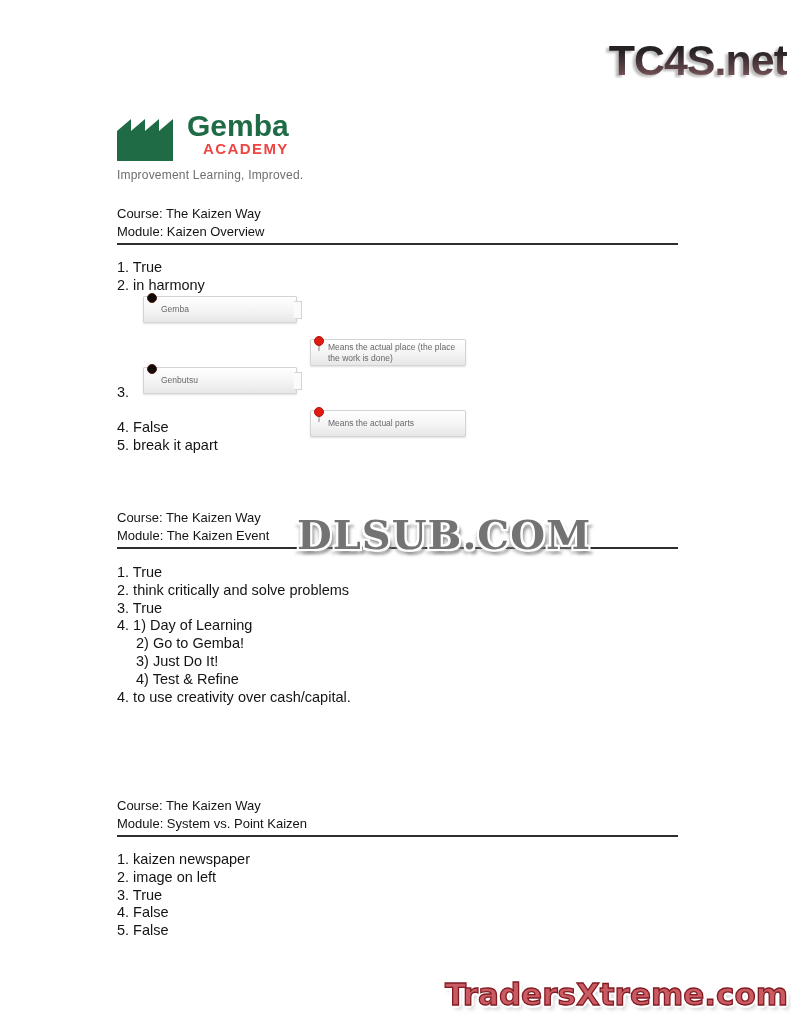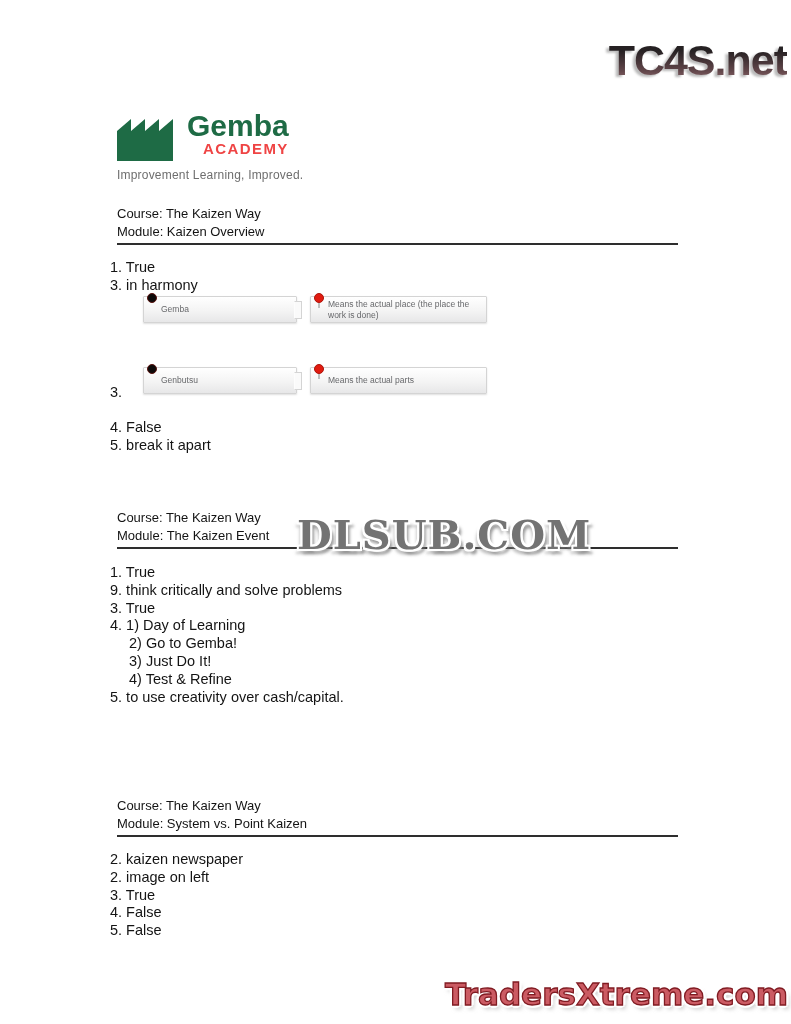--- a/index.html
+++ b/index.html
@@ -35,34 +35,34 @@
   .logo-name{font-size:30px;font-weight:bold;color:#1e6b45;line-height:27px;letter-spacing:0;}
   .logo-academy{font-size:15px;font-weight:bold;color:#ef4444;letter-spacing:1.4px;line-height:19px;text-align:right;}
   .tagline{margin-top:7px;font-size:12px;color:#6e6e6e;letter-spacing:.2px;}
 
   
   .header{position:absolute;left:117px;width:561px;font-size:13px;line-height:18px;color:#141414;}
   .header .rule{margin-top:2px;height:0;border-bottom:2px solid #2e2e2e;}
   .h1{top:205px;} .h2{top:509px;} .h3{top:797px;}
 
   
-  .answers{position:absolute;left:110px;font-size:14.5px;line-height:17.8px;color:#141414;}
+  .answers{position:absolute;left:117px;font-size:14.5px;line-height:17.8px;color:#141414;}
   .l1a{top:259px;} .item3{top:384px;} .l1b{top:419px;} .l2{top:564px;} .l3{top:851px;}
   .indent{padding-left:19px;}
 
   
   .match{position:absolute;left:143px;top:293px;width:324px;height:104px;}
   .m-row{position:absolute;left:0;width:324px;height:30px;}
   .r0{top:0;} .r1{top:35px;} .r2{top:71px;}
   .m-box{position:absolute;top:3px;height:27px;box-sizing:border-box;
          background:linear-gradient(180deg,#ffffff 0%,#f4f4f4 55%,#e7e7e8 100%);
          border:1px solid #d4d4d4;border-radius:1px;box-shadow:0 1px 2px rgba(0,0,0,.13);
          display:flex;align-items:center;}
   .m-left{left:0;width:154px;}
-  .m-right{left:167px;width:177px;}
+  .m-right{left:167px;width:156px;margin-top:43px;}
   .m-text{padding-left:17px;padding-right:6px;font-size:8.5px;line-height:10.5px;color:#67686b;}
   .tab{position:absolute;right:-6px;top:4px;width:6px;height:16px;
        background:#fafafa;border:1px solid #d4d4d4;border-left:1px solid #fdfdfd;}
   .pin{position:absolute;left:3px;top:-4px;width:8px;height:8px;border-radius:50%;}
   .pin-dark{background:#0e0a0a;border:1.5px solid #5a1410;}
   .pin-red{background:#e11b10;border:1.5px solid #ad1309;}
   .pin-red::after{content:"";position:absolute;left:3px;top:9px;width:2px;height:5px;background:#bfbfbf;}
 </style>
 </head>
 <body>
@@ -85,21 +85,21 @@
   </div>
 
   <div class="header h1">
     <div>Course: The Kaizen Way</div>
     <div>Module: Kaizen Overview</div>
     <div class="rule"></div>
   </div>
 
   <div class="answers l1a">
     <div>1. True</div>
-    <div>3. in harmony</div>
+    <div>2. in harmony</div>
   </div>
 
   <div class="match">
     <div class="m-row r0">
       <div class="m-box m-left">
         <span class="pin pin-dark"></span>
         <span class="m-text">Gemba</span>
         <span class="tab"></span>
       </div>
       <div class="m-box m-right">
@@ -130,37 +130,37 @@
   <div class="dlsub">DLSUB.COM</div>
 
   <div class="header h2">
     <div>Course: The Kaizen Way</div>
     <div>Module: The Kaizen Event</div>
     <div class="rule"></div>
   </div>
 
   <div class="answers l2">
     <div>1. True</div>
-    <div>9. think critically and solve problems</div>
+    <div>2. think critically and solve problems</div>
     <div>3. True</div>
     <div>4. 1) Day of Learning</div>
     <div class="indent">2) Go to Gemba!</div>
     <div class="indent">3) Just Do It!</div>
     <div class="indent">4) Test &amp; Refine</div>
-    <div>5. to use creativity over cash/capital.</div>
+    <div>4. to use creativity over cash/capital.</div>
   </div>
 
   <div class="header h3">
     <div>Course: The Kaizen Way</div>
     <div>Module: System vs. Point Kaizen</div>
     <div class="rule"></div>
   </div>
 
   <div class="answers l3">
-    <div>2. kaizen newspaper</div>
+    <div>1. kaizen newspaper</div>
     <div>2. image on left</div>
     <div>3. True</div>
     <div>4. False</div>
     <div>5. False</div>
   </div>
 
   <div class="traders">TradersXtreme.com</div>
 
 </div>
 

